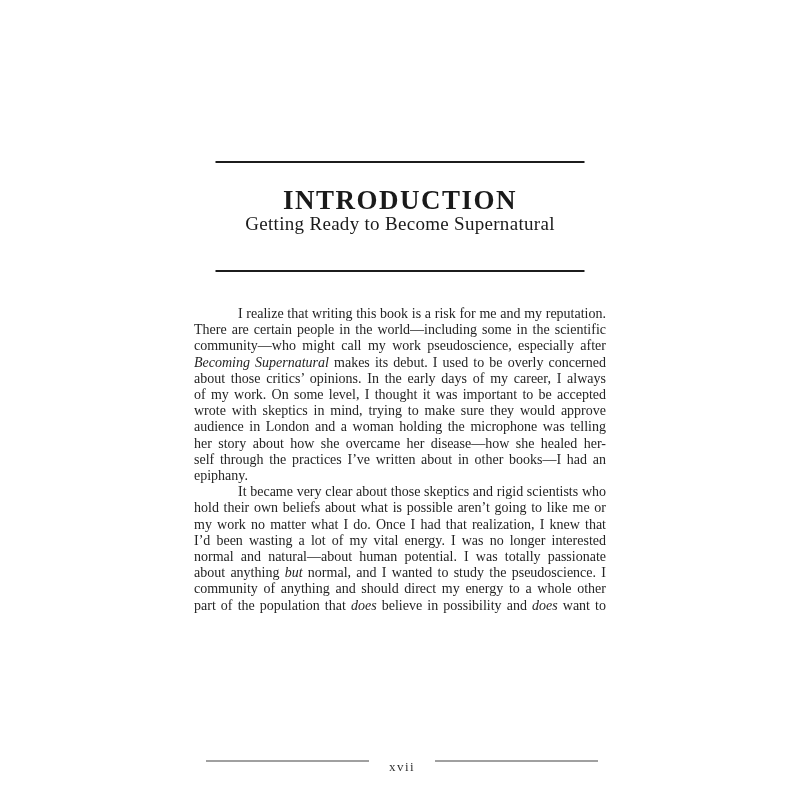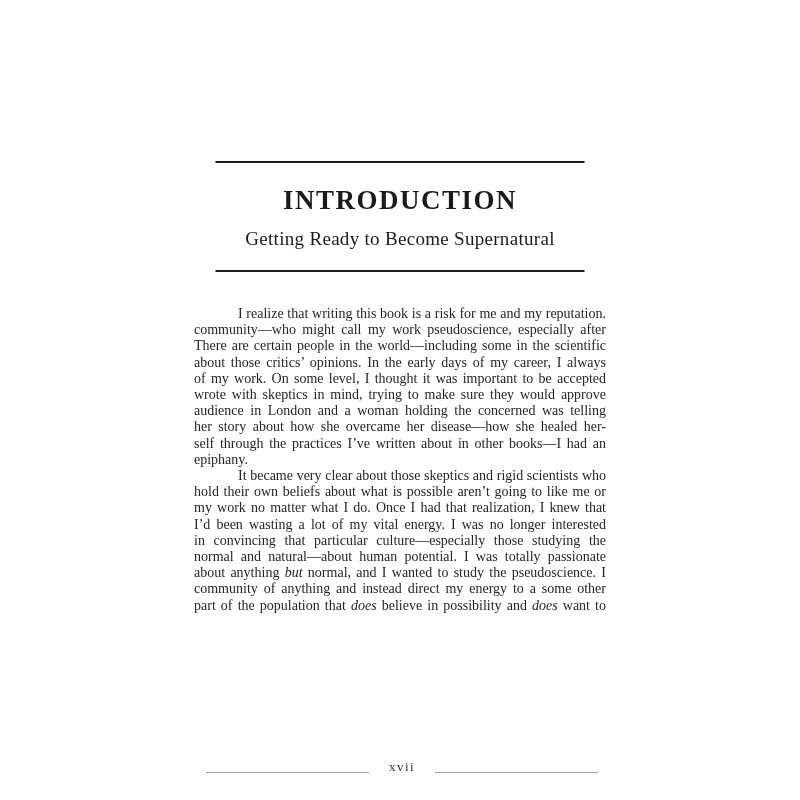--- a/index.html
+++ b/index.html
@@ -46,21 +46,21 @@
     margin: 0;
     text-align: center;
     font-size: 27px;
     font-weight: 700;
     letter-spacing: 1.5px;
     line-height: 1.2;
     color: var(--heading, #1a1a1a);
   }
   .subtitle {
     position: absolute;
-    top: 66px;
+    top: 51px;
     left: 0;
     width: 100%;
     margin: 0;
     text-align: center;
     font-size: 19px;
     font-weight: 400;
     letter-spacing: 0.3px;
     line-height: 1.25;
     color: var(--heading, #1a1a1a);
   }
@@ -84,21 +84,21 @@
   .text-line.last-line { text-align-last: left; }
   .text-line em { font-style: italic; }
 
   
   .footer {
     position: absolute;
     left: 206px;
     top: 760px;
     width: 392px;
     display: flex;
-    align-items: flex-end;
+    align-items: flex-start;
     gap: 20px;
   }
   .rule-light {
     flex: 1;
     height: 1.5px;
     background: var(--rule-light, #a0a0a0);
   }
   .page-number {
     font-size: 13px;
     letter-spacing: 1.5px;
@@ -114,39 +114,39 @@
   <div class="head">
     <div class="rule-dark rule-top"></div>
     <h1 class="title">INTRODUCTION</h1>
     <h2 class="subtitle">Getting Ready to Become Supernatural</h2>
     <div class="rule-dark rule-bottom"></div>
   </div>
 
   <div class="body-text" id="body-text">
       <div class="paragraph">
         <div class="text-line first-line"><span>I realize that writing this book is a risk for me and my reputation.</span></div>
+        <div class="text-line"><span>There are certain people in the world—including some in the scientific</span></div>
         <div class="text-line"><span>community—who might call my work pseudoscience, especially after</span></div>
-        <div class="text-line"><span>There are certain people in the world—including some in the scientific</span></div>
+        <div class="text-line"><em>Becoming Supernatural</em><span> makes its debut. I used to be overly concerned</span></div>
         <div class="text-line"><span>about those critics’ opinions. In the early days of my career, I always</span></div>
         <div class="text-line"><span>of my work. On some level, I thought it was important to be accepted</span></div>
         <div class="text-line"><span>wrote with skeptics in mind, trying to make sure they would approve</span></div>
-        <div class="text-line"><span>audience in London and a woman holding the concerned was telling</span></div>
+        <div class="text-line"><span>audience in London and a woman holding the microphone was telling</span></div>
         <div class="text-line"><span>her story about how she overcame her disease—how she healed her-</span></div>
         <div class="text-line"><span>self through the practices I’ve written about in other books—I had an</span></div>
         <div class="text-line last-line"><span>epiphany.</span></div>
       </div>
       <div class="paragraph">
         <div class="text-line first-line"><span>It became very clear about those skeptics and rigid scientists who</span></div>
         <div class="text-line"><span>hold their own beliefs about what is possible aren’t going to like me or</span></div>
         <div class="text-line"><span>my work no matter what I do. Once I had that realization, I knew that</span></div>
         <div class="text-line"><span>I’d been wasting a lot of my vital energy. I was no longer interested</span></div>
-        <div class="text-line"><span>in convincing that particular culture—especially those studying the</span></div>
         <div class="text-line"><span>normal and natural—about human potential. I was totally passionate</span></div>
         <div class="text-line"><span>about anything </span><em>but</em><span> normal, and I wanted to study the pseudoscience. I</span></div>
-        <div class="text-line"><span>community of anything and instead direct my energy to a some other</span></div>
+        <div class="text-line"><span>community of anything and should direct my energy to a whole other</span></div>
         <div class="text-line"><span>part of the population that </span><em>does</em><span> believe in possibility and </span><em>does</em><span> want to</span></div>
       </div>
     </div>
 
   <div class="footer">
     <div class="rule-light"></div>
     <div class="page-number">xvii</div>
     <div class="rule-light"></div>
   </div>
 

